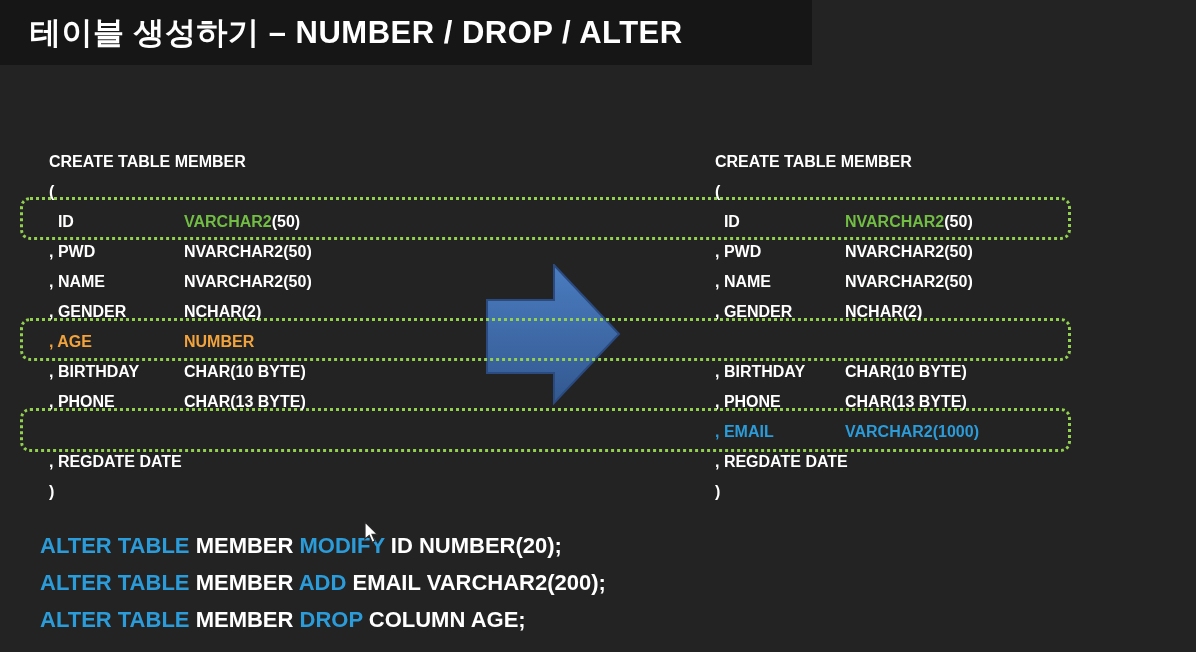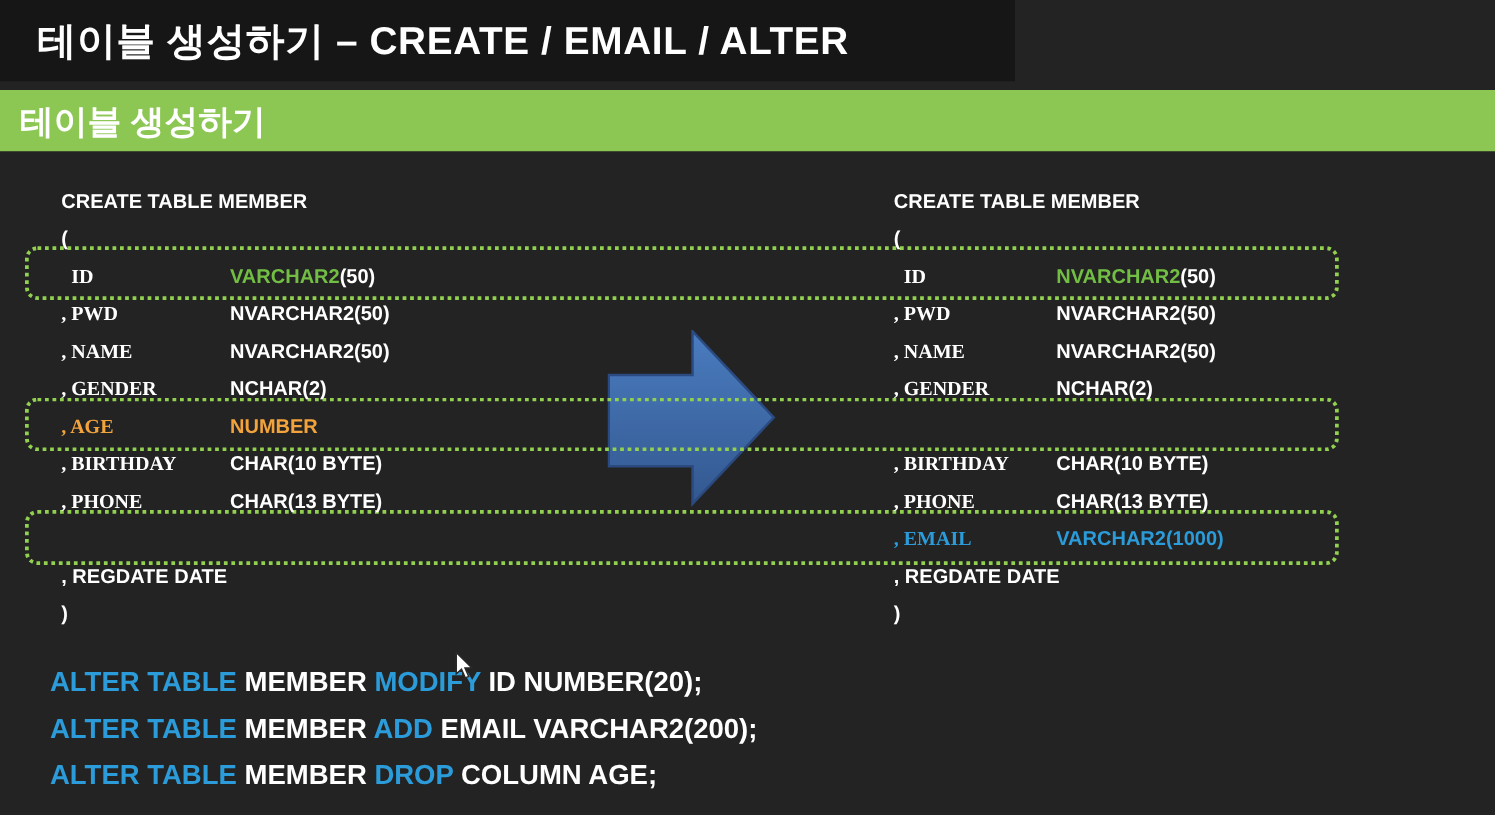--- a/index.html
+++ b/index.html
@@ -23,21 +23,21 @@
     padding-left:16px;box-sizing:border-box;
     font-size:27px;
   }
   .code{
     position:absolute;top:147px;
     font-size:16px;line-height:30px;white-space:pre;
     color:#ffffff;z-index:3;
   }
   .code.left{left:49px;}
   .code.right{left:715px;}
-  .code .name-col{display:inline-block;min-width:135px;font-family:Liberation Serif, serif;}
+  .code .name-col{display:inline-block;min-width:135px;}
   .code.right .name-col{min-width:130px;}
   .alter{
     position:absolute;left:40px;top:527px;
     font-size:22px;line-height:37px;white-space:pre;
     color:#ffffff;z-index:3;
   }
   .hl-box{
     position:absolute;left:20px;width:1051px;
     border:3px dotted #92d050;border-radius:10px;
     box-sizing:border-box;z-index:2;
@@ -47,26 +47,23 @@
   .hl-box.hl3{top:408px;height:44px;}
   .arrow-svg{position:absolute;left:486px;top:264px;z-index:1;}
   .cursor-svg{position:absolute;left:363px;top:521px;z-index:5;}
 </style>
 </head>
 <body>
 
 <div class="slide">
 
   <div class="title-bar">
-    <span>테이블 생성하기 – CREATE / EMAIL / ALTER</span>
+    <span>테이블 생성하기 – NUMBER / DROP / ALTER</span>
   </div>
 
-  <div class="section-banner">
-    <span>테이블 생성하기</span>
-  </div>
 
   <svg class="arrow-svg" width="136" height="142" viewBox="0 0 136 142">
     <defs>
       <linearGradient id="arrowGrad" x1="0" y1="0" x2="0" y2="1">
         <stop offset="0" stop-color="#4a7cc0"></stop>
         <stop offset="1" stop-color="#33588f"></stop>
       </linearGradient>
     </defs>
     <polygon points="1,36 68,36 68,1 133,70 68,139 68,109 1,109" fill="url(#arrowGrad)" stroke="#2a4a80" stroke-width="2"></polygon>
   </svg>

